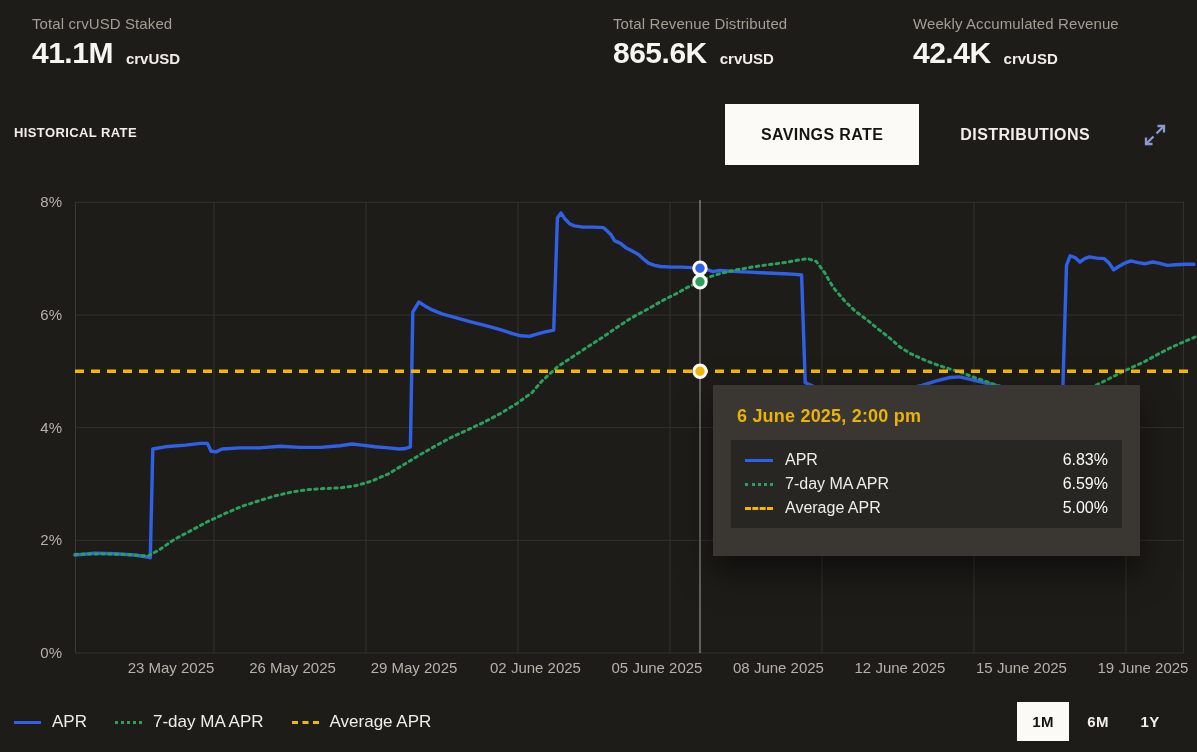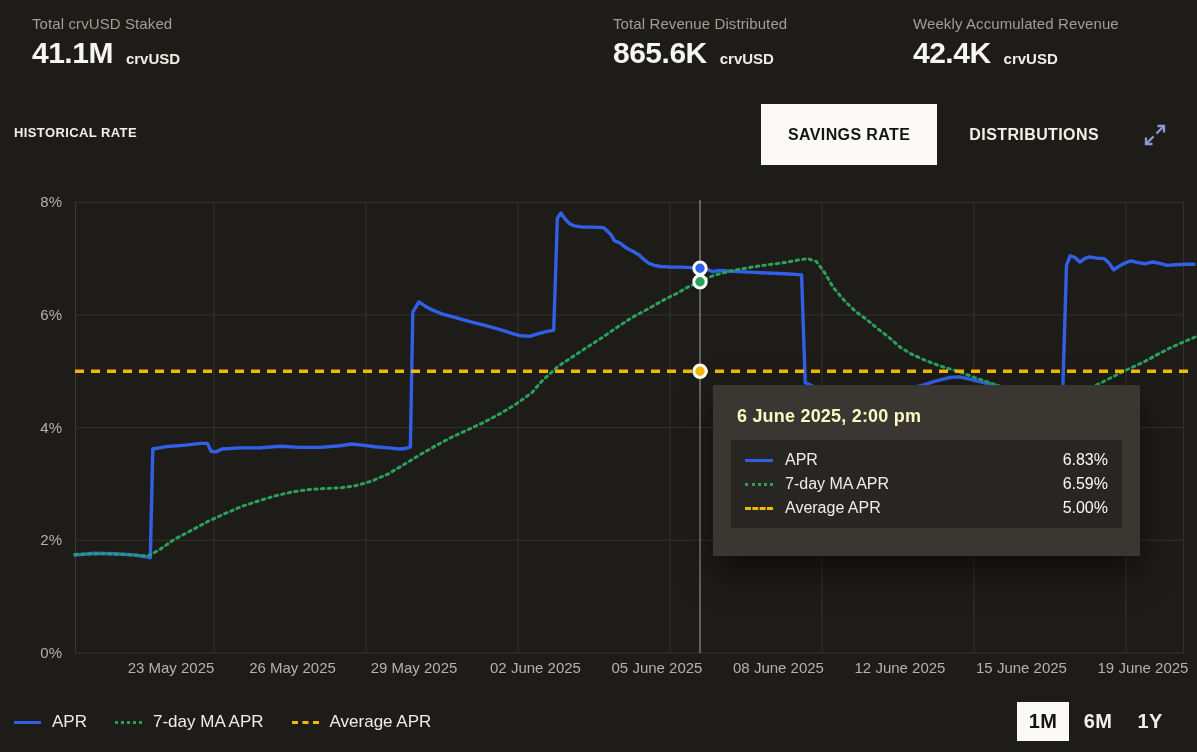--- a/index.html
+++ b/index.html
@@ -10,46 +10,46 @@
   }
   
   .stat{position:absolute;top:15px;}
   .stat.s0{left:32px}.stat.s1{left:317px}.stat.s2{left:613px}.stat.s3{left:913px}
   .stat-label{font-size:15px;color:#a39d95;margin-bottom:6px;letter-spacing:.1px}
   .stat-value{display:flex;align-items:flex-end;font-weight:bold;color:#f7f5f1;font-size:30px;line-height:1;letter-spacing:-.5px}
   .stat-unit{font-size:15px;margin-left:13px;padding-bottom:2px;letter-spacing:0;color:#f0ede8}
   
   .page-title{position:absolute;left:14px;top:125px;font-size:13px;font-weight:bold;letter-spacing:.4px;color:#f2efeb}
   .tabs{position:absolute;top:111px;right:29px;display:flex;align-items:center;height:47px}
-  .tab{height:61px;display:flex;align-items:center;padding:0 27px;font-size:16px;font-weight:bold;
+  .tab{height:61px;display:flex;align-items:center;padding:0 36px;font-size:16px;font-weight:bold;
        letter-spacing:.4px;background:transparent;border:none;color:#f2efeb;cursor:pointer;font-family:inherit}
   .tab.active{background:#fbfaf7;color:#16140f}
   .tab+.tab{margin-left:5px}
   .expand-btn{margin-left:16px;width:26px;height:26px;background:none;border:none;padding:0;cursor:pointer;display:flex}
   
   .chart-svg{position:absolute;left:0;top:190px}
   
   .tooltip{position:absolute;left:713px;top:385px;width:427px;height:171px;background:#3a3733;
            box-shadow:0 16px 30px rgba(0,0,0,.5);z-index:5;box-sizing:border-box}
-  .tt-title{padding:21px 24px 13px 24px;font-size:18px;font-weight:bold;color:#fef9c3;letter-spacing:.2px}
+  .tt-title{padding:21px 24px 13px 24px;font-size:18px;font-weight:bold;color:#eab308;letter-spacing:.2px}
   .tt-body{margin:0 18px;background:#282622;padding:8px 14px}
   .tt-row{display:flex;align-items:center;height:24px;font-size:16px}
   .tt-swatch{width:28px;margin-right:12px;display:flex;align-items:center}
   .line-solid{display:block;width:100%;border-top:3px solid #3160e8}
   .line-dotted{display:block;width:100%;border-top:3px dotted #2aa05c}
   .line-dashed{display:block;width:100%;border-top:3px dashed #f2b705}
   .tt-label{color:#efede9}
   .tt-value{margin-left:auto;font-weight:normal;color:#fbfaf8}
   
   .legend{position:absolute;left:14px;top:709px;display:flex;align-items:center;gap:28px;height:26px}
   .legend-item{display:flex;align-items:center;gap:11px;font-size:17px;color:#efede9;cursor:pointer}
   .legend-swatch{width:27px;display:flex;align-items:center}
   .ranges{position:absolute;right:24px;top:702px;display:flex;align-items:center}
   .range-btn{min-width:46px;height:39px;display:flex;align-items:center;justify-content:center;
-             font-size:20px;font-weight:bold;letter-spacing:.3px;color:#f2efeb;background:none;border:none;
+             font-size:15px;font-weight:bold;letter-spacing:.3px;color:#f2efeb;background:none;border:none;
              font-family:inherit;cursor:pointer;margin-left:6px}
   .range-btn.active{background:#fbfaf7;color:#16140f;min-width:52px}
 </style>
 </head>
 <body>
 
 <div class="app">
 
   <div class="stat s0">
     <div class="stat-label">Total crvUSD Staked</div>

